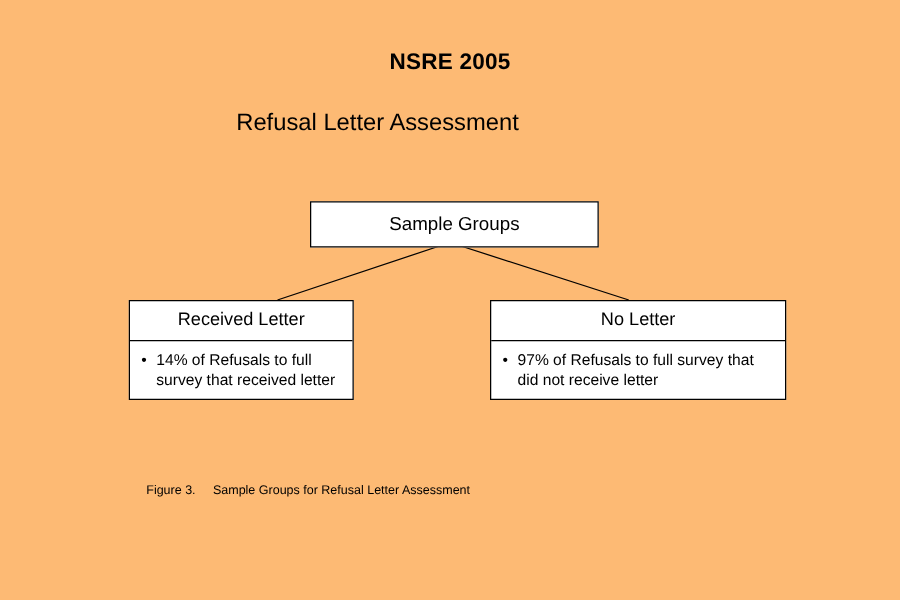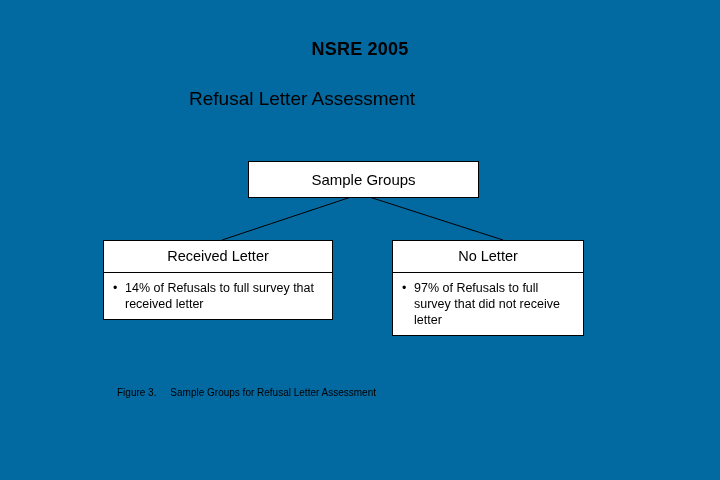--- a/index.html
+++ b/index.html
@@ -5,21 +5,21 @@
   html, body {
     margin: 0;
     padding: 0;
     background: #ffffff;
   }
 
   #canvas {
     position: relative;
     width: 720px;
     height: 480px;
-    background: #0369a1;
+    background: #fdba74;
     overflow: hidden;
     font-family: "Liberation Sans", sans-serif;
     color: #000000;
   }
 
   
   .title {
     position: absolute;
     left: 0;
     width: 720px;
@@ -122,31 +122,31 @@
 
   <svg id="connectors" viewBox="0 0 720 480" xmlns="http://www.w3.org/2000/svg">
     <line x1="360" y1="194" x2="222" y2="240" stroke="#000000" stroke-width="1"></line>
     <line x1="360" y1="194" x2="503" y2="240" stroke="#000000" stroke-width="1"></line>
   </svg>
 
   <div class="node-box single-line-box" style="left:248px; top:161px; width:231px;">
     <div class="node-header no-rule">Sample Groups</div>
   </div>
 
-  <div class="node-box" style="left:103px; top:240px; width:230px;">
+  <div class="node-box" style="left:103px; top:240px; width:180px;">
     <div class="node-header">Received Letter</div>
     <div class="node-body">
       <div class="bullet-row">
         <span class="bullet-mark">•</span>
         <span class="bullet-text">14% of Refusals to full survey that received letter</span>
       </div>
     </div>
   </div>
 
-  <div class="node-box" style="left:392px; top:240px; width:192px;">
+  <div class="node-box" style="left:392px; top:240px; width:237px;">
     <div class="node-header">No Letter</div>
     <div class="node-body">
       <div class="bullet-row">
         <span class="bullet-mark">•</span>
         <span class="bullet-text">97% of Refusals to full survey that did not receive letter</span>
       </div>
     </div>
   </div>
 
   <div class="caption" style="left:117px; top:383px;">Figure 3.     Sample Groups for Refusal Letter Assessment</div>

